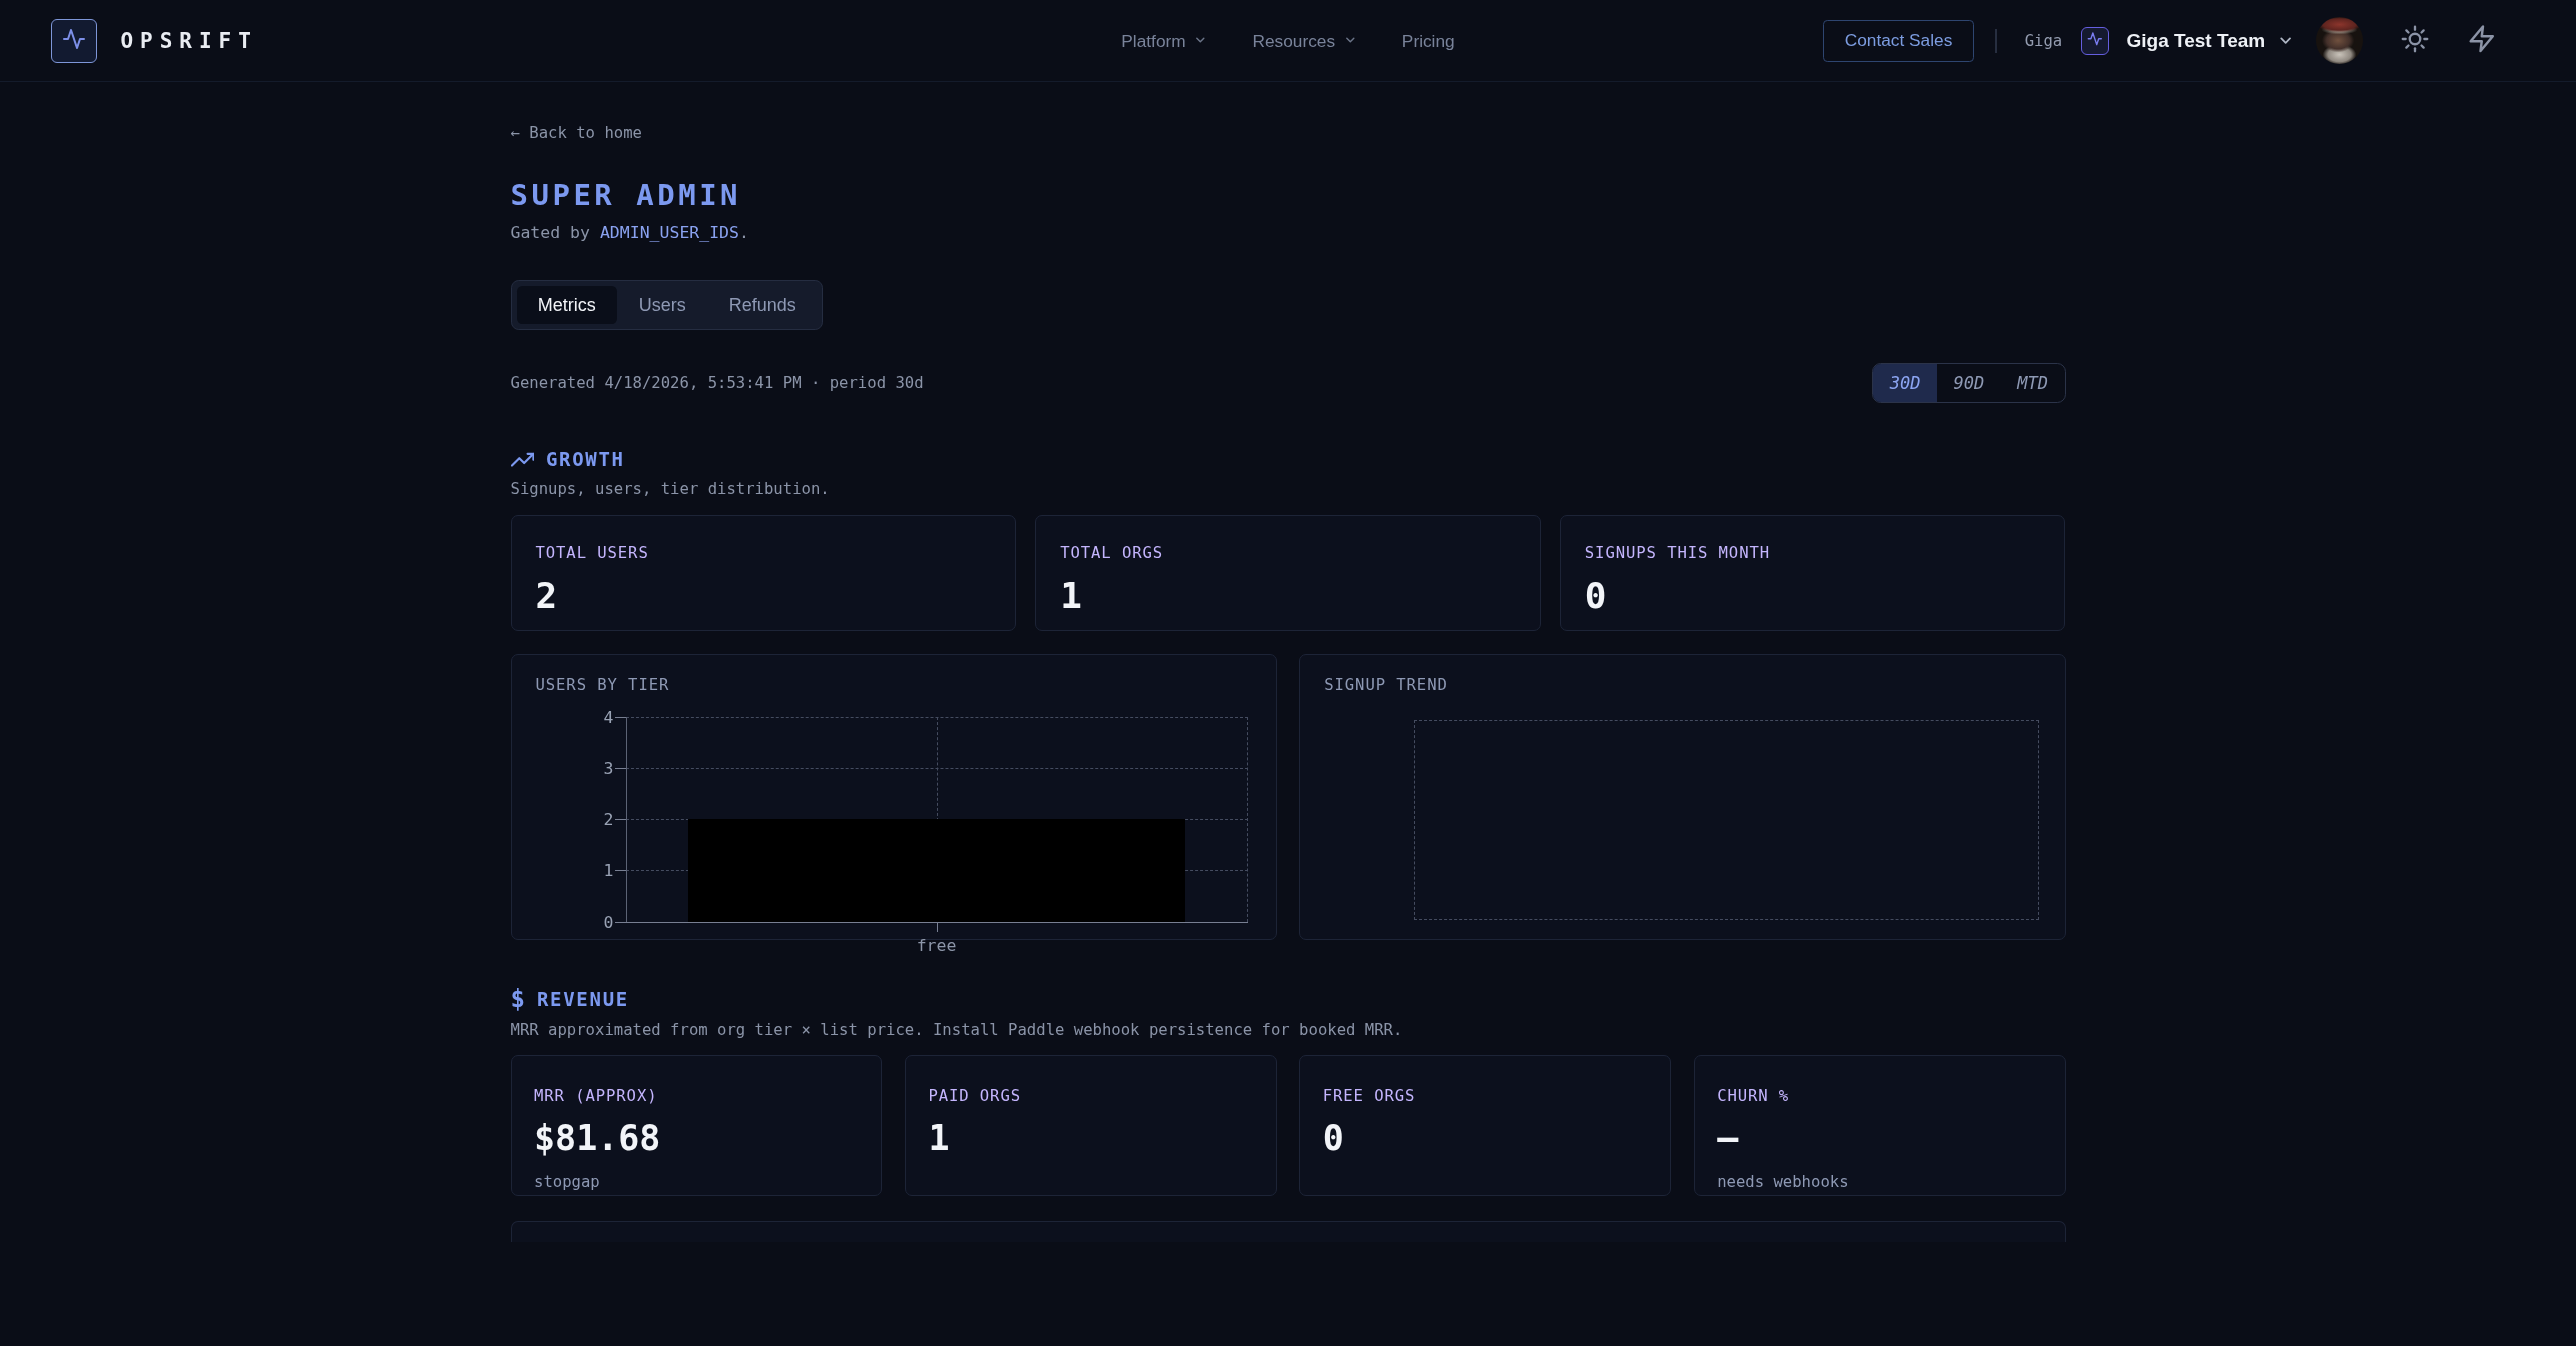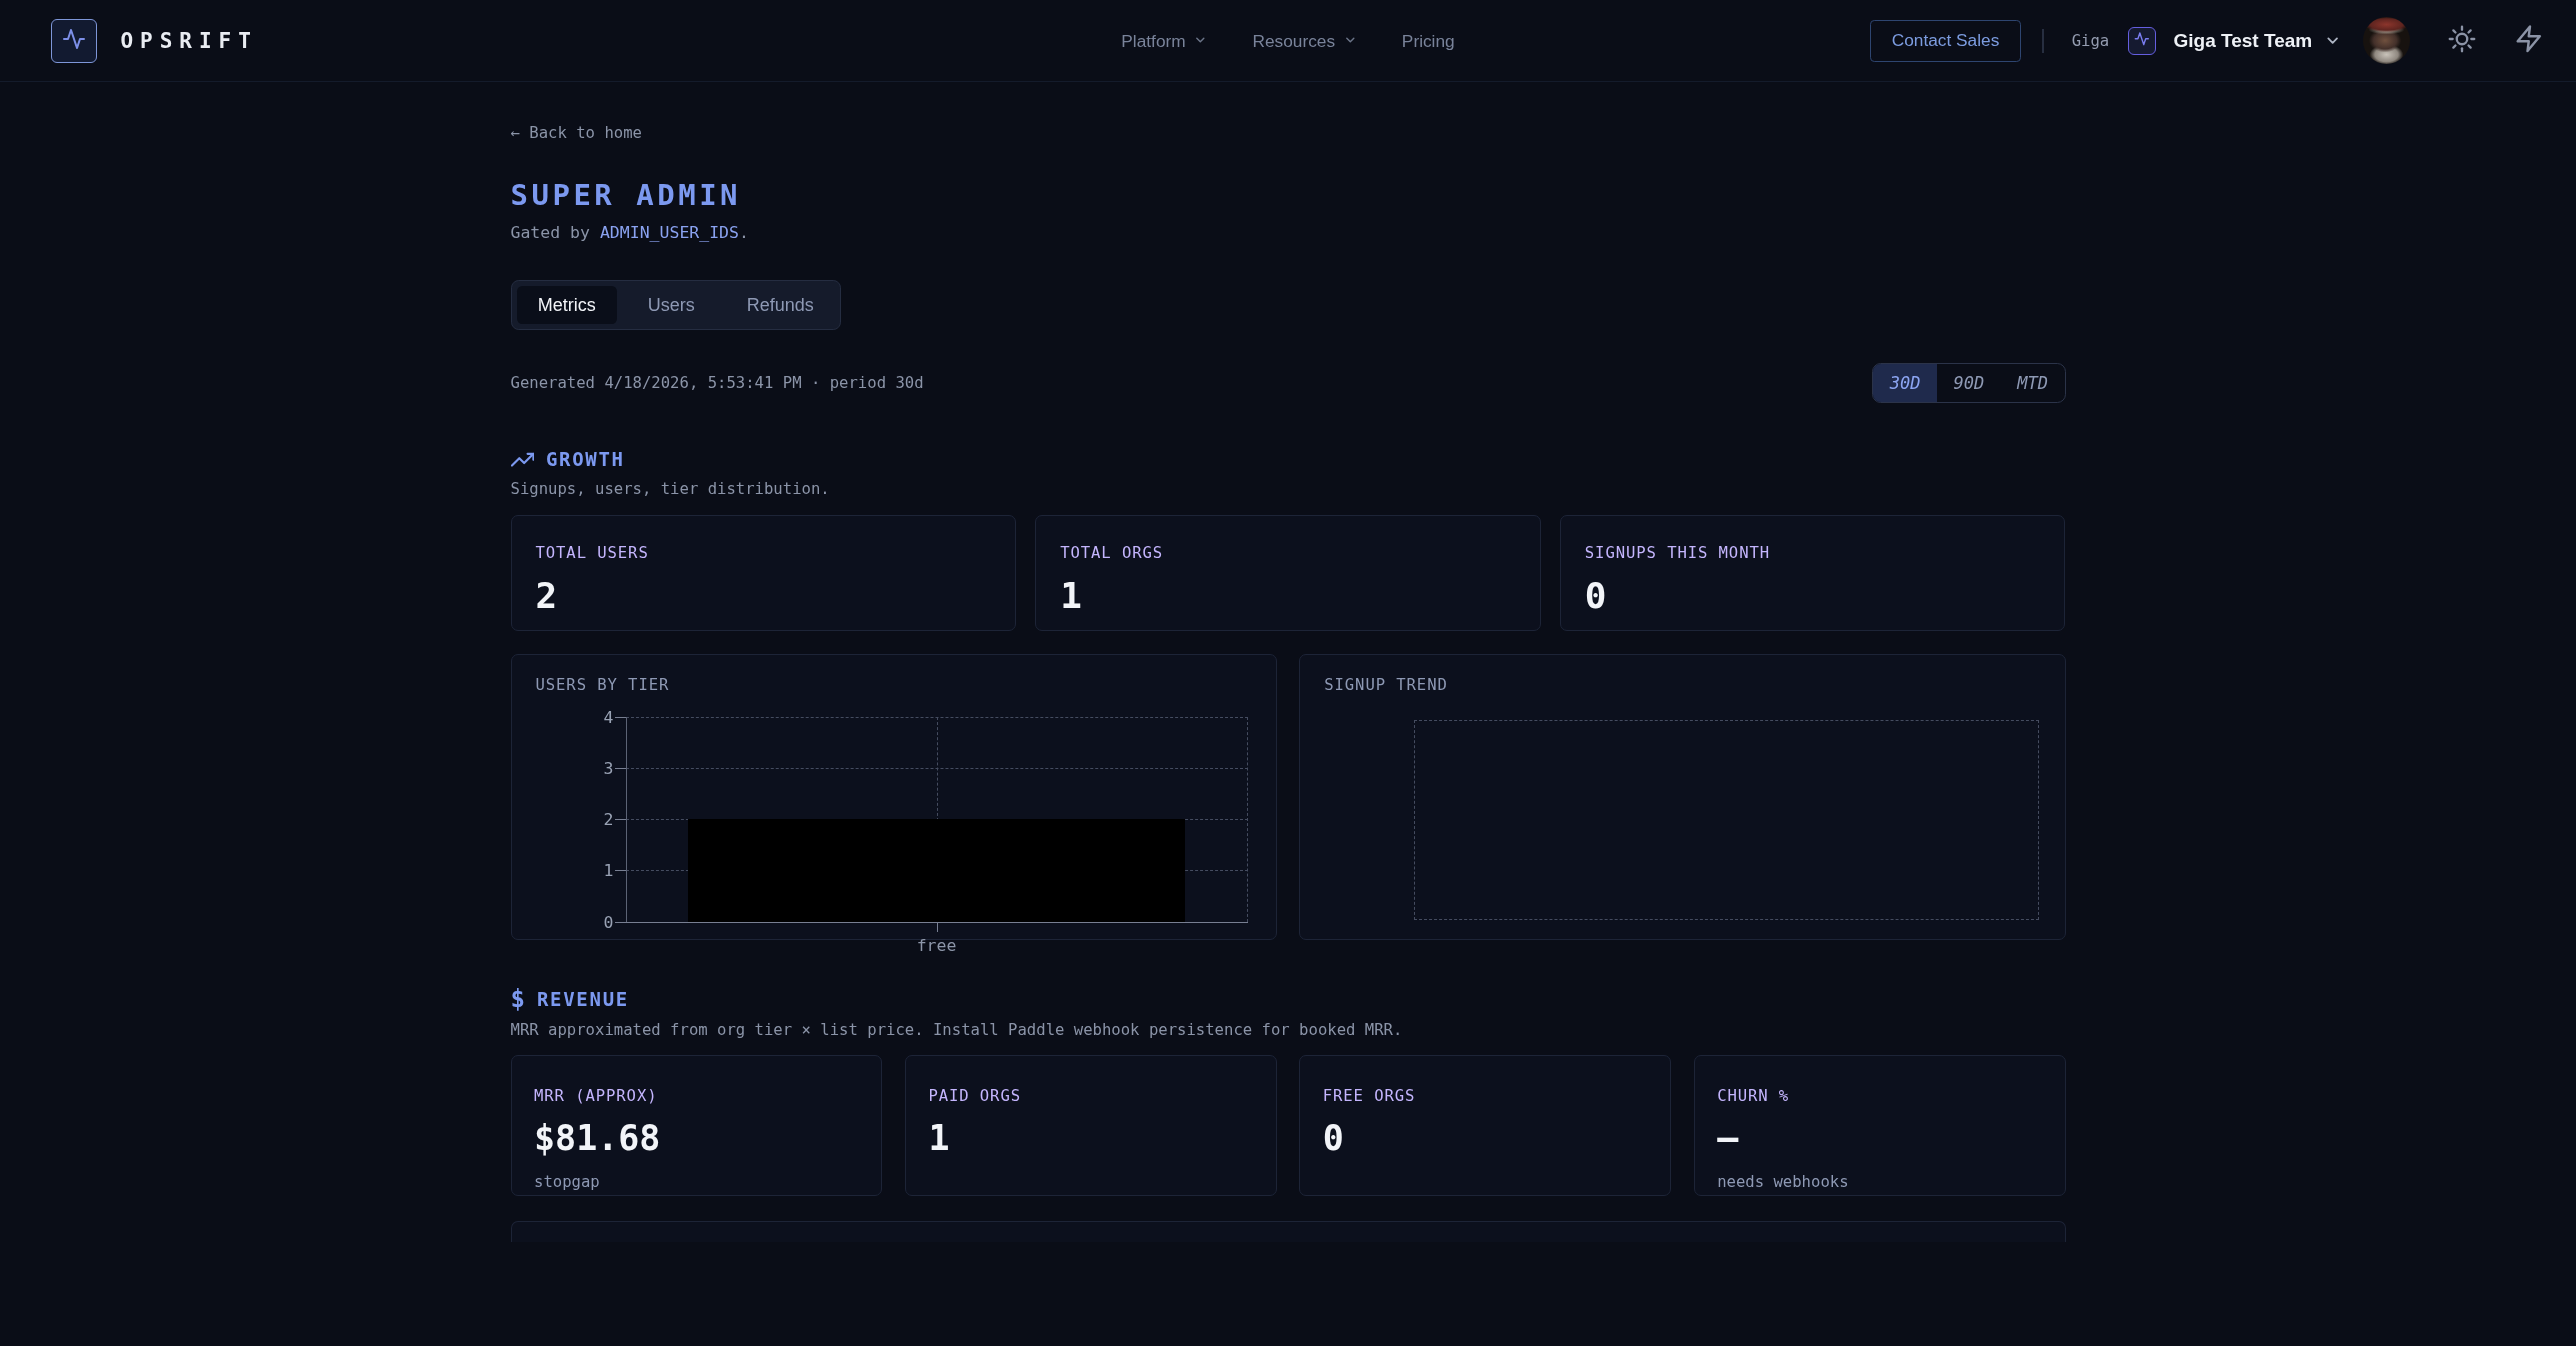--- a/index.html
+++ b/index.html
@@ -30,21 +30,21 @@
   .brand-name {
     margin-left:23.4px; font-size:21px; font-weight:bold; letter-spacing:7px;
     color:#e9ecf2;
   }
   .nav-center {
     position:absolute; left:50%; top:0; transform:translateX(-50%);
     height:82px; display:flex; align-items:center; gap:45px;
   }
   .nav-item { display:flex; align-items:center; gap:7.8px; color:#79839a; font-size:17.3px; cursor:pointer; }
   .nav-item svg { color:#6b7488; }
-  .header-right { margin-left:auto; display:flex; align-items:center; padding-right:33px; }
+  .header-right { margin-left:auto; display:flex; align-items:center; padding-right:80px; }
   .contact-btn {
     width:151px; height:42px; border:1.7px solid #2e4570; border-radius:4.3px;
     background:transparent; color:#7c9ce0; font-size:17.3px;
     display:flex; align-items:center; justify-content:center; cursor:pointer;
   }
   .v-divider { width:1.7px; height:24px; background:#272e40; margin-left:21px; }
   .org-short { margin-left:28px; font-size:15.6px; color:#949cb0; }
   .team-chip {
     margin-left:19px; width:28px; height:28px; border:1.7px solid #655ee0; border-radius:6px;
     background:#151a30; display:flex; align-items:center; justify-content:center; color:#7a7df0;
@@ -66,21 +66,21 @@
 
   
   .content { width:1555px; margin:0 auto; }
   .back-link { display:inline-block; margin-top:42px; font-size:15.6px; color:#8b94a8; cursor:pointer; }
   .page-title { margin-top:38px; font-size:29px; line-height:31px; font-weight:bold; letter-spacing:3.5px; color:#7c99f0; }
   .gated-line { margin-top:12px; font-size:16.5px; color:#8b94a8; }
   .gated-line .code { color:#8aa2f0; }
 
   .tabs {
     margin-top:38px; display:inline-flex; align-items:center;
-    background:#151b2b; border:0.9px solid #252d41; border-radius:7.8px; padding:5.2px; gap:10px;
+    background:#151b2b; border:0.9px solid #252d41; border-radius:7.8px; padding:5.2px; gap:1px;
   }
   .tab {
     height:38px; padding:0 21px; display:flex; align-items:center;
     font-size:18px; color:#8e99b4; border-radius:5.2px; cursor:pointer;
   }
   .tab.active { background:#0a0e19; color:#f3f5f9; }
 
   .meta-row { margin-top:33px; display:flex; align-items:center; justify-content:space-between; }
   .generated { font-size:15.6px; color:#8b94a8; }
   .period-toggle { display:flex; border:0.9px solid #2b3349; border-radius:8.7px; overflow:hidden; }

